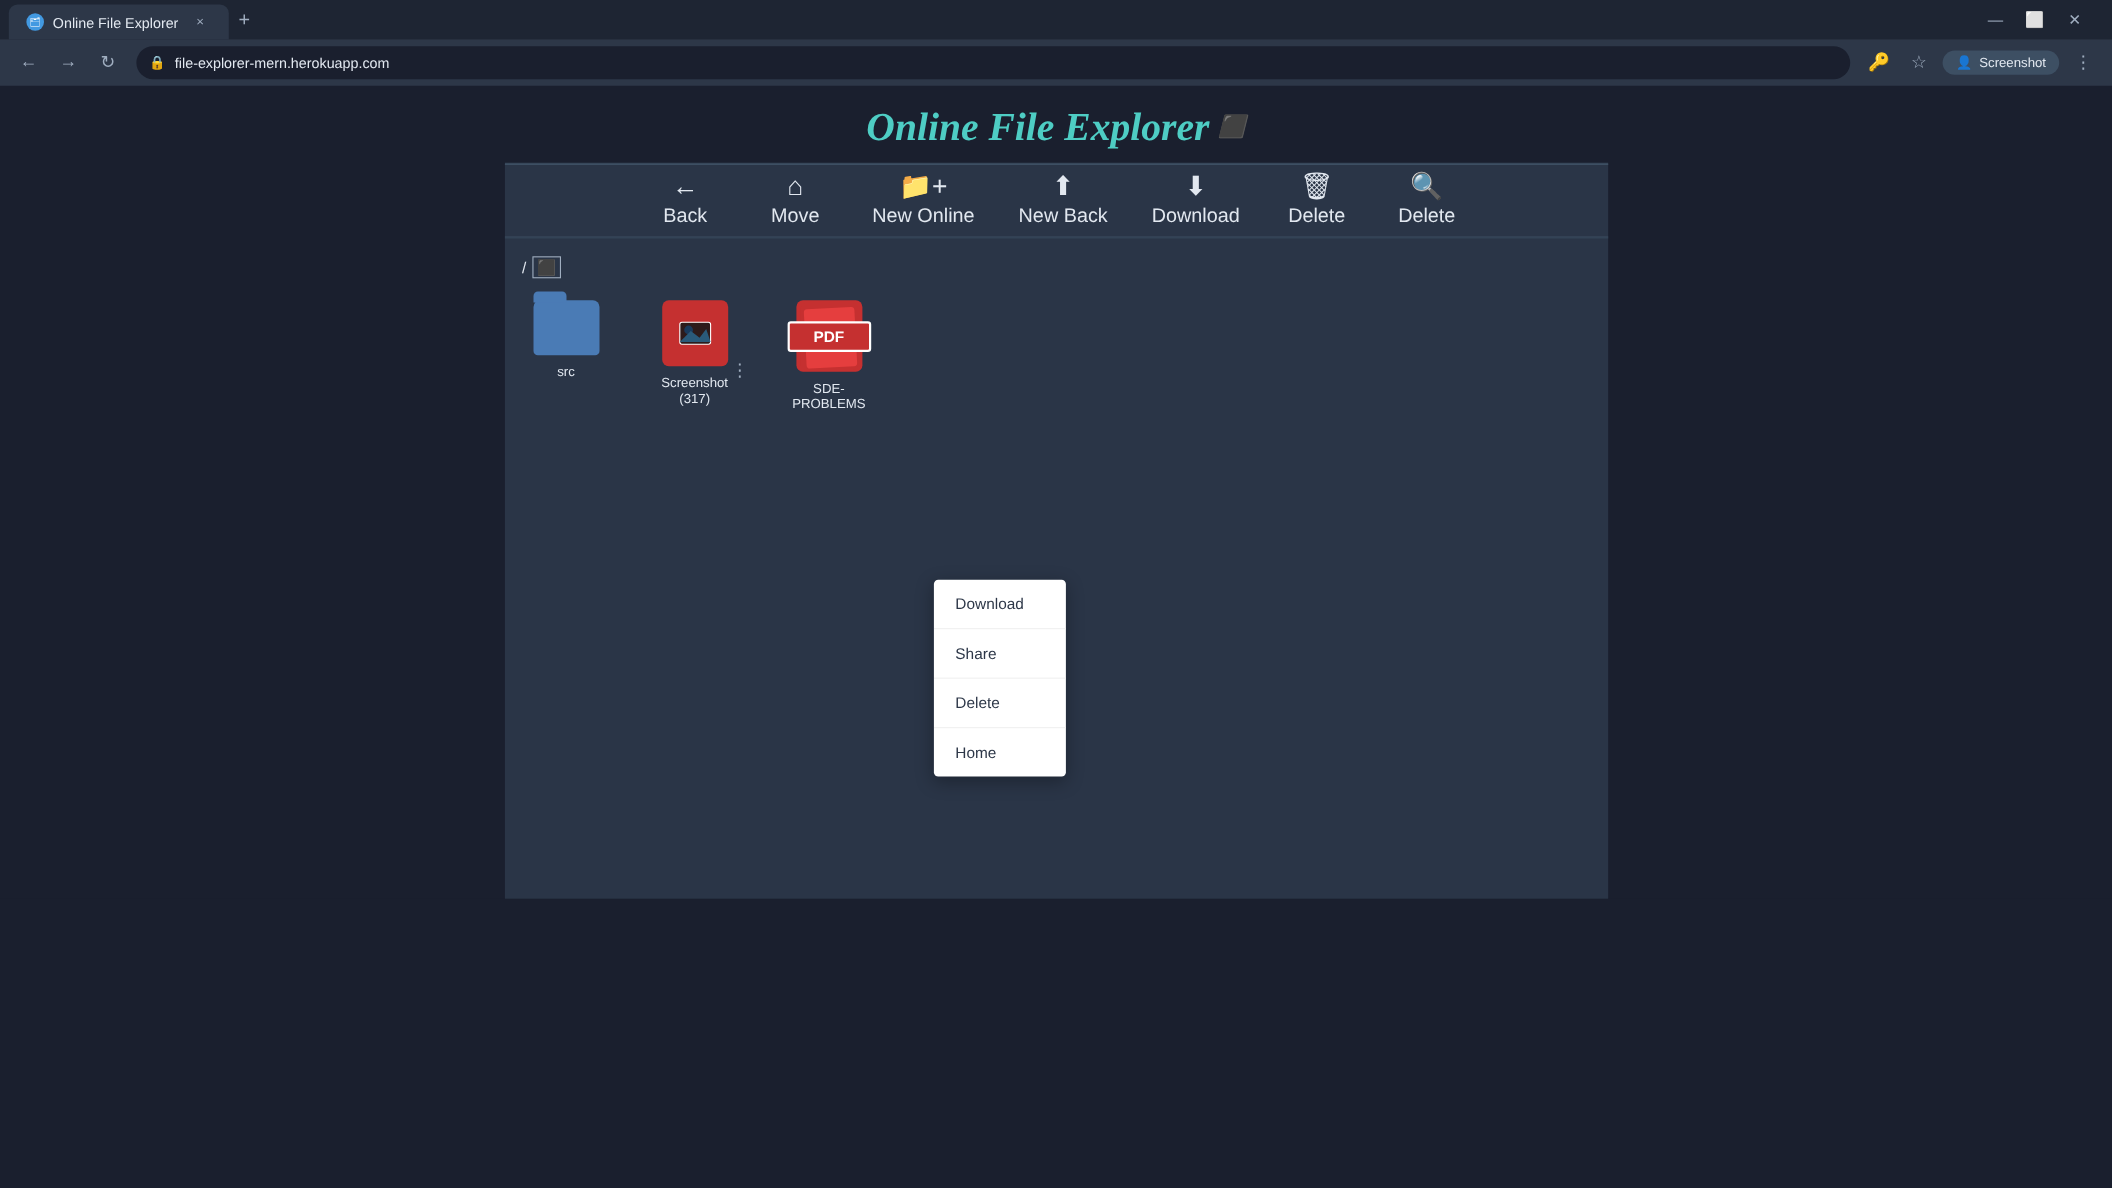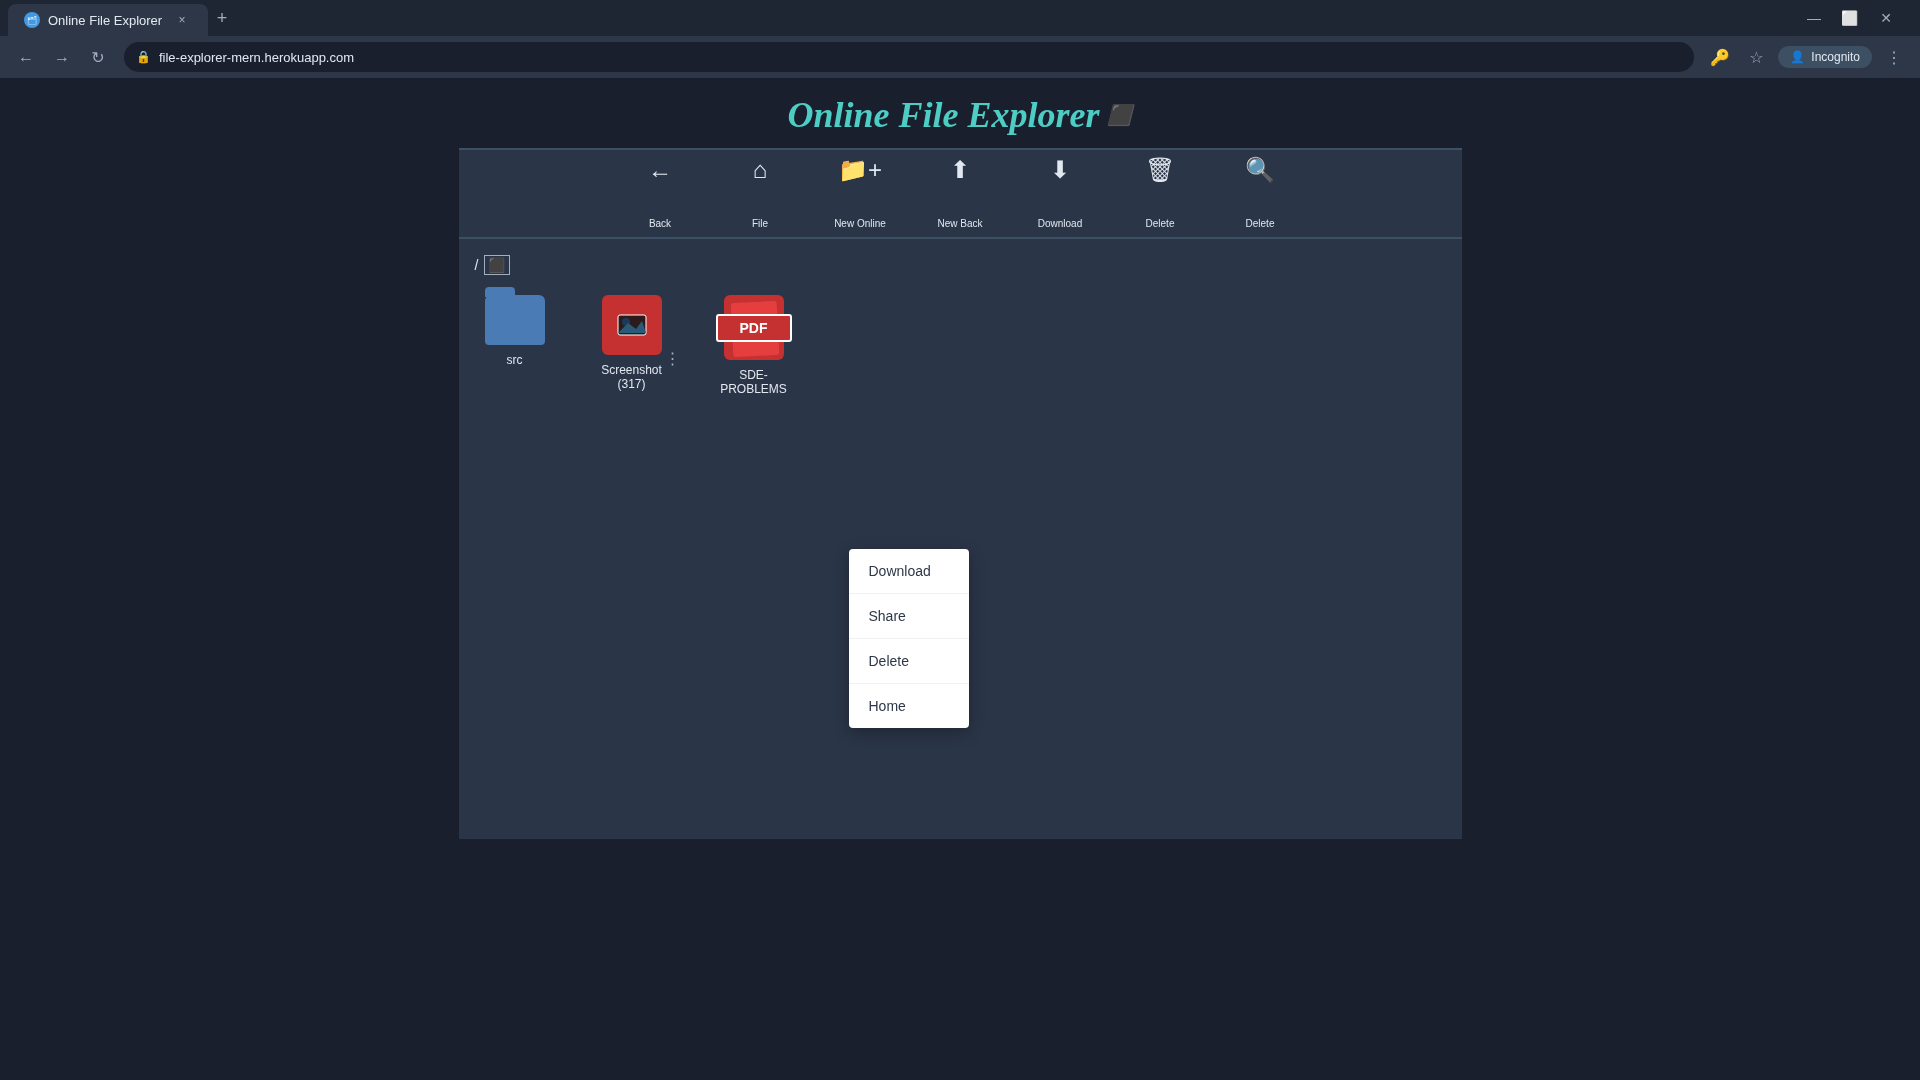--- a/index.html
+++ b/index.html
@@ -195,23 +195,22 @@
       color: #e2e8f0;
       min-width: 60px;
     }
 
     .toolbar-icon {
       font-size: 24px;
       line-height: 1;
     }
 
     .toolbar-label {
-      font-size: 10px;
+      font-size: 18px;
       font-weight: 500;
-      margin-top: 32px;
     }
 
     
     .file-browser {
       background: #2a3547;
       width: 1003px;
       margin: 0 auto;
       min-height: 600px;
       padding: 16px;
       position: relative;
@@ -380,21 +379,21 @@
     </div>
     <div class="url-bar">
       <span class="url-lock">🔒</span>
       <span>file-explorer-mern.herokuapp.com</span>
     </div>
     <div class="browser-actions">
       <div class="nav-btn">🔑</div>
       <div class="nav-btn">☆</div>
       <div class="profile-btn">
         <span>👤</span>
-        <span>Incognito</span>
+        <span>Screenshot</span>
       </div>
       <div class="nav-btn">⋮</div>
     </div>
   </div>
 </div>
 
 <div class="outer-bg">
   <div class="inner-app">
 
     <div class="app-title">
@@ -403,21 +402,21 @@
     </div>
 
     <div style="background: #2a3547; border-top: 1px solid #3d4f63; border-bottom: 1px solid #3d4f63;">
       <div class="toolbar">
         <div class="toolbar-btn">
           <span class="toolbar-icon">←</span>
           <span class="toolbar-label">Back</span>
         </div>
         <div class="toolbar-btn">
           <span class="toolbar-icon">⌂</span>
-          <span class="toolbar-label">File</span>
+          <span class="toolbar-label">Move</span>
         </div>
         <div class="toolbar-btn">
           <span class="toolbar-icon">📁+</span>
           <span class="toolbar-label">New Online</span>
         </div>
         <div class="toolbar-btn">
           <span class="toolbar-icon">⬆</span>
           <span class="toolbar-label">New Back</span>
         </div>
         <div class="toolbar-btn">

